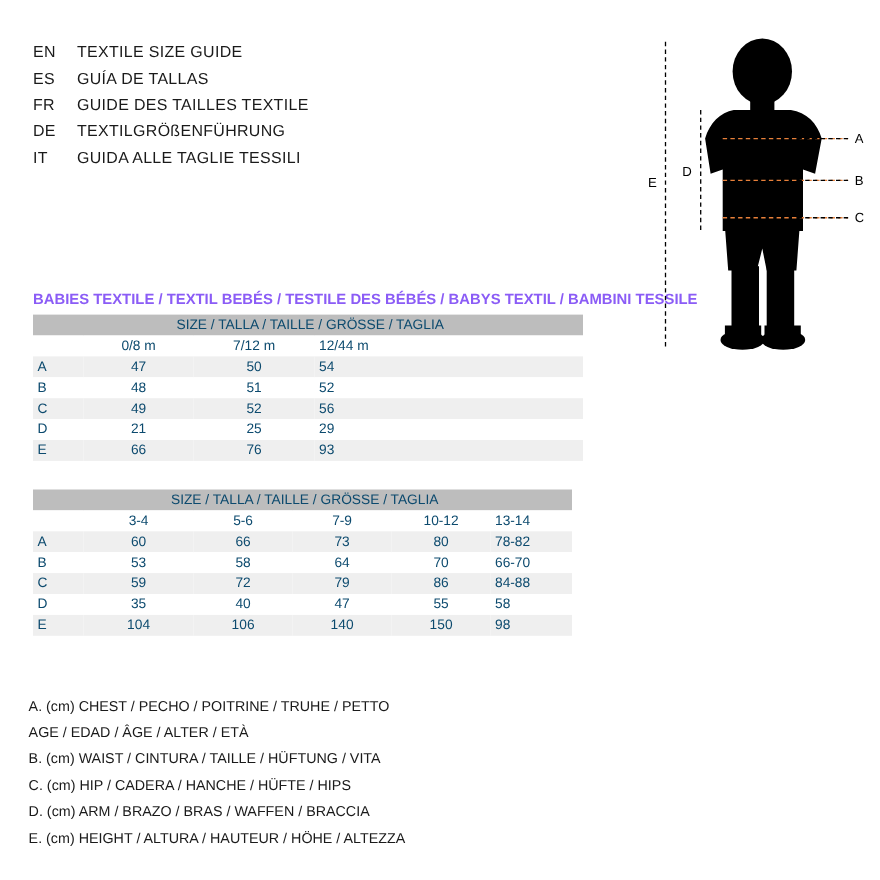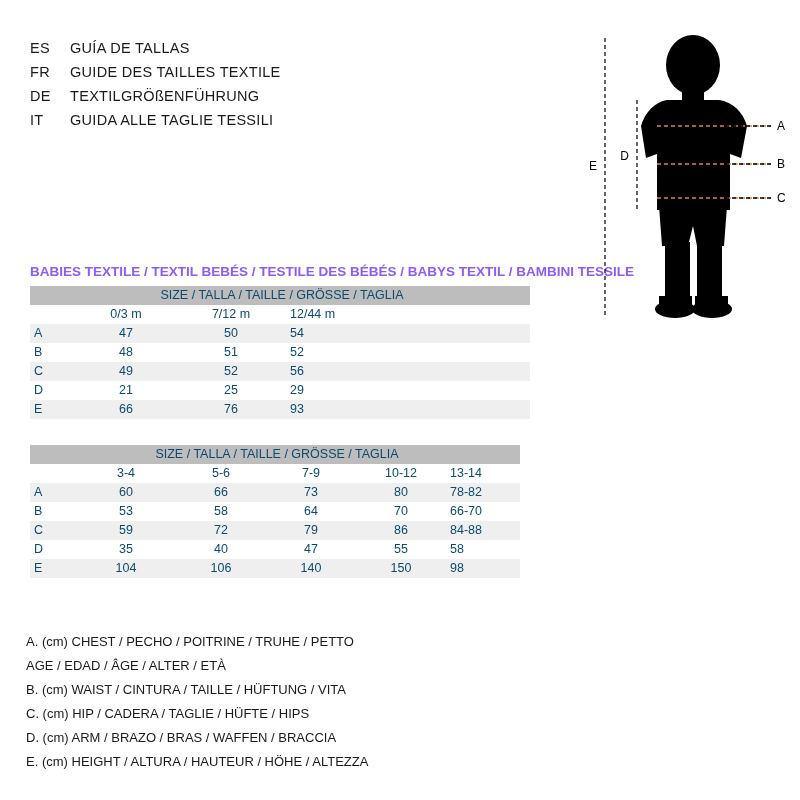--- a/index.html
+++ b/index.html
@@ -109,20 +109,24 @@
   }
   .figure svg { display: block; }
 </style>
 </head>
 <body>
 
 <div class="page">
 
   <div class="titles">
     <div class="title-row">
+      <span class="title-lang">EN</span>
+      <span class="title-text">TEXTILE SIZE GUIDE</span>
+    </div>
+    <div class="title-row">
       <span class="title-lang">ES</span>
       <span class="title-text">GUÍA DE TALLAS</span>
     </div>
     <div class="title-row">
       <span class="title-lang">FR</span>
       <span class="title-text">GUIDE DES TAILLES TEXTILE</span>
     </div>
     <div class="title-row">
       <span class="title-lang">DE</span>
       <span class="title-text">TEXTILGRÖßENFÜHRUNG</span>
@@ -135,21 +139,21 @@
 
   <div class="section" style="top:264px;">
     <div class="section-heading">BABIES TEXTILE / TEXTIL BEBÉS / TESTILE DES BÉBÉS / BABYS TEXTIL / BAMBINI TESSILE</div>
     <table class="size-table">
       <tbody>
           <tr class="header-band">
         <td colspan="4" class="hdr-label">SIZE / TALLA / TAILLE / GRÖSSE / TAGLIA</td>
       </tr>
       <tr class="row-band-white">
         <td style="width:46px;"></td>
-        <td style="width:100px;">0/3 m</td>
+        <td style="width:100px;">0/8 m</td>
         <td style="width:110px;">7/12 m</td>
         <td style="width:240px;text-align:left;padding-left:4px;">12/44 m</td>
       </tr>
       <tr class="row-band-light">
         <td class="rowlabel">A</td>
         <td>47</td>
         <td>50</td>
         <td style="text-align:left;padding-left:4px;">54</td>
       </tr>
       <tr class="row-band-white">
@@ -235,21 +239,21 @@
         <td style="text-align:left;padding-left:4px;">98</td>
       </tr>
     </tbody>
       </table>
   </div>
 
   <div class="legend">
     <div>A. (cm) CHEST / PECHO / POITRINE / TRUHE / PETTO</div>
     <div>AGE / EDAD / ÂGE / ALTER / ETÀ</div>
     <div>B. (cm) WAIST / CINTURA / TAILLE / HÜFTUNG / VITA</div>
-    <div>C. (cm) HIP / CADERA / TAGLIE / HÜFTE / HIPS</div>
+    <div>C. (cm) HIP / CADERA / HANCHE / HÜFTE / HIPS</div>
     <div>D. (cm) ARM / BRAZO / BRAS / WAFFEN / BRACCIA</div>
     <div>E. (cm) HEIGHT / ALTURA / HAUTEUR / HÖHE / ALTEZZA</div>
   </div>
 
   <div class="figure">
     <svg width="210" height="300" viewBox="0 0 210 300" xmlns="http://www.w3.org/2000/svg">
 
       <g fill="#000000">
 
         <ellipse cx="118" cy="35" rx="27" ry="30"></ellipse>

